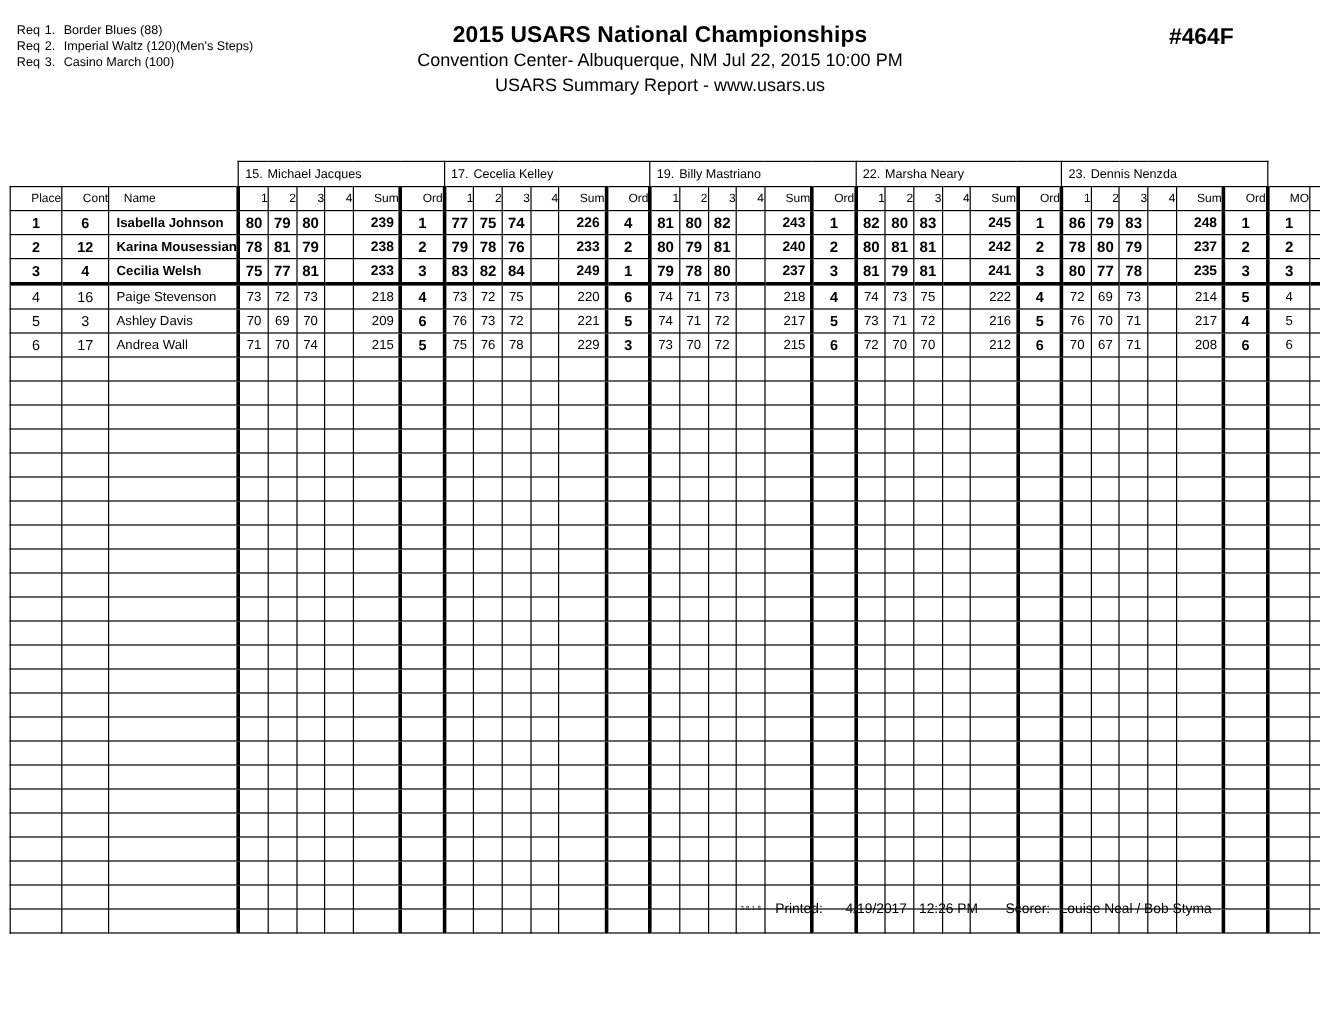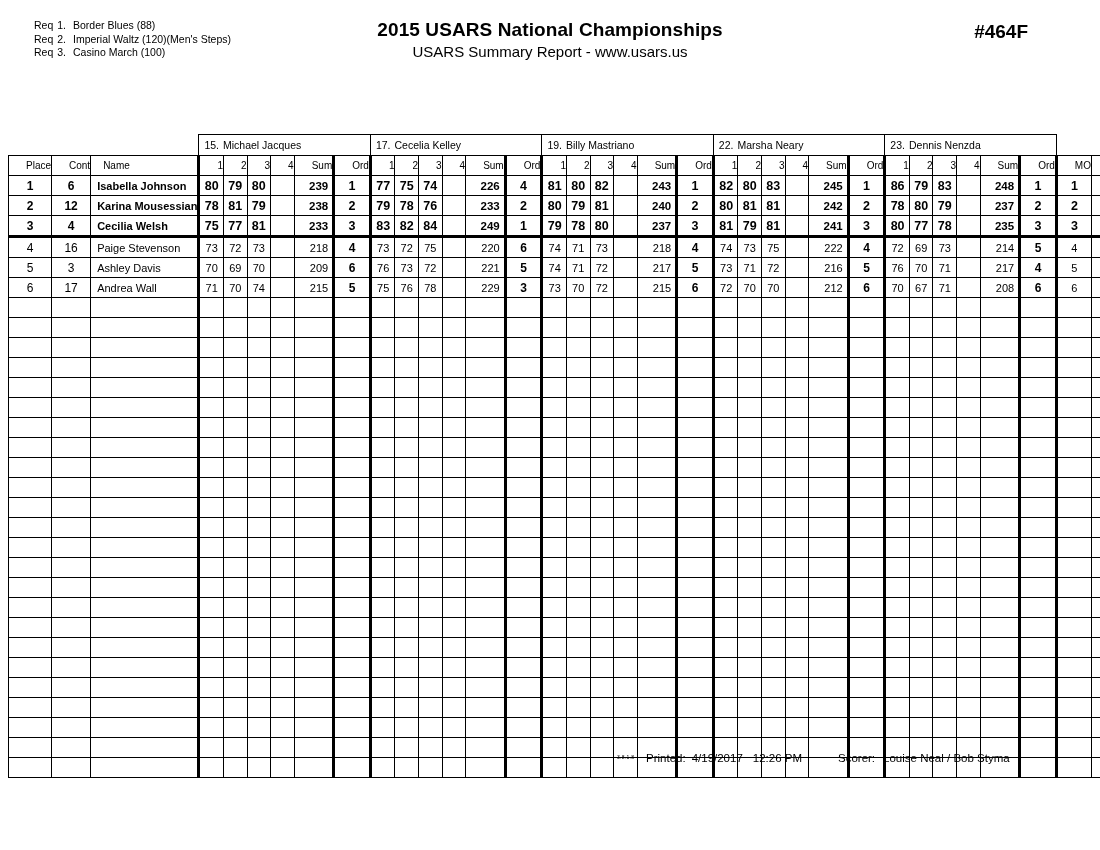--- a/index.html
+++ b/index.html
@@ -18,21 +18,21 @@
 
   
   .req-block {
     position: absolute;
     left: 14px;
     top: 19px;
     font-size: 10.5px;
     line-height: 13.5px;
     white-space: nowrap;
   }
-  .req-line { display: block; margin-left: 20px; }
+  .req-line { display: block; }
   .req-line .req-lbl { display: inline-block; }
   .req-line .req-num { display: inline-block; padding-left: 4px; }
   .req-line .req-txt { display: inline-block; padding-left: 7px; }
 
   
   .title-block {
     position: absolute;
     left: 0;
     right: 0;
     top: 18px;
@@ -152,21 +152,21 @@
     font-size: 5px;
     color: #000;
     letter-spacing: 0.3px;
   }
   .foot-printed {
     position: absolute;
     left: 632px;
     top: 0px;
     white-space: nowrap;
   }
-  .foot-printed .fp-lbl { margin-right: 6px; }
+  .foot-printed .fp-lbl { margin-right: 19px; }
   .foot-printed .fp-date { margin-right: 10px; }
   .foot-scorer {
     position: absolute;
     left: 824px;
     top: 0px;
     white-space: nowrap;
   }
   .foot-scorer .fs-lbl { margin-right: 8px; }
 </style>
 </head>
@@ -179,20 +179,21 @@
   <span class="req-line">
     <span class="req-lbl">Req</span><span class="req-num">2.</span><span class="req-txt">Imperial Waltz (120)(Men's Steps)</span>
   </span>
   <span class="req-line">
     <span class="req-lbl">Req</span><span class="req-num">3.</span><span class="req-txt">Casino March (100)</span>
   </span>
 </div>
 
 <div class="title-block">
   <div class="title-main">2015 USARS National Championships</div>
+  <div class="title-venue">Convention Center- Albuquerque, NM  Jul 22, 2015  10:00 PM</div>
   <div class="title-report">USARS Summary Report - www.usars.us</div>
 </div>
 
 <div class="event-number">#464F</div>
 
 <table class="sheet" id="sheet">
   <colgroup id="sheet-cols">
       <col style="width: 32px;">
       <col style="width: 34px;">
       <col style="width: 196px;">

